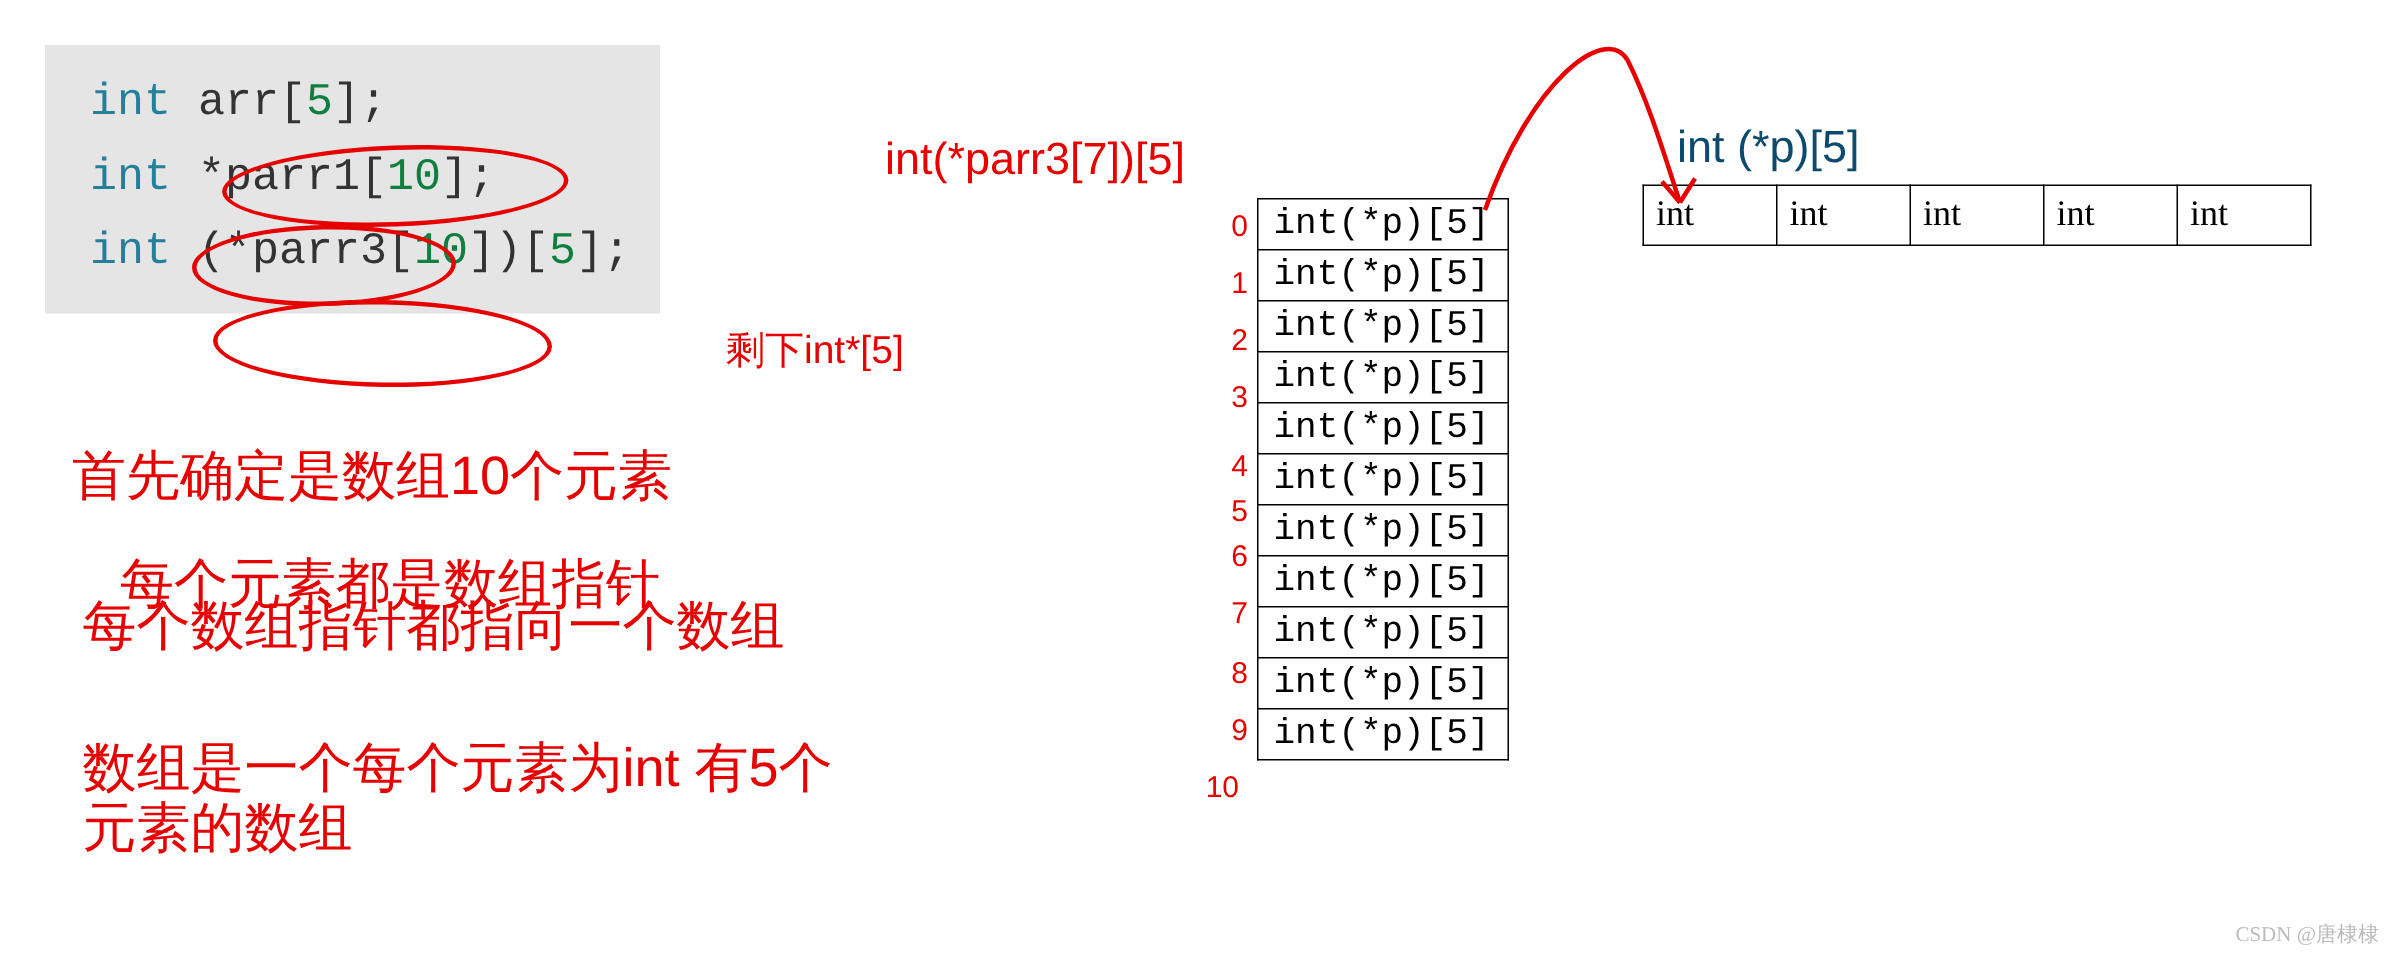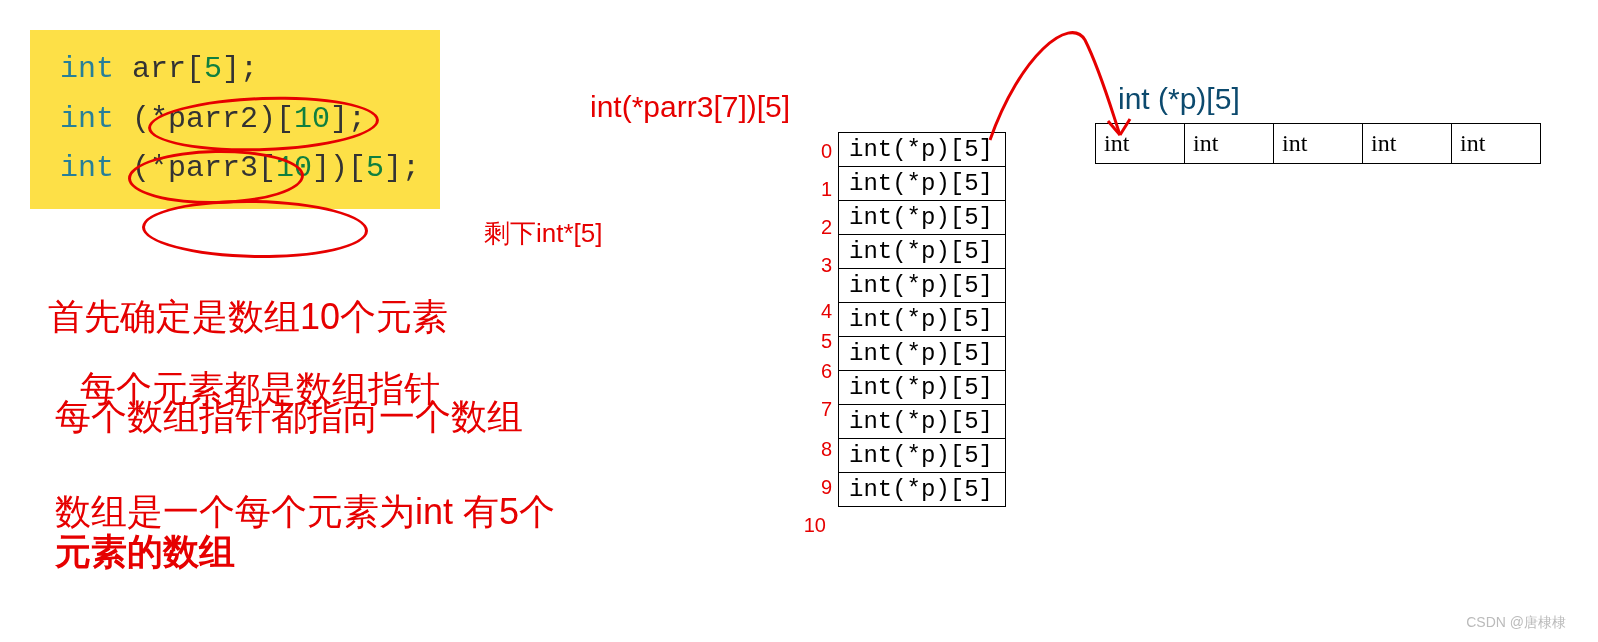--- a/index.html
+++ b/index.html
@@ -9,21 +9,21 @@
     background: #fff;
     width: 1598px;
     height: 642px;
     position: relative;
     overflow: hidden;
   }
   .code-block {
     position: absolute;
     top: 30px;
     left: 30px;
-    background: #fde047;
+    background: #e5e5e5;
     padding: 15px 20px 15px 30px;
     font-size: 30px;
     line-height: 1.65;
   }
   .code-line { white-space: pre; }
   .kw { color: #267f99; }
   .var { color: #333; }
   .num { color: #0f7f3f; }
 
   
@@ -43,21 +43,21 @@
     font-family: "Microsoft YaHei", "PingFang SC", sans-serif;
     font-size: 26px;
   }
   .red-text.big { font-size: 36px; }
 
   .note-remain { top: 216px; left: 484px; }
   .note1 { top: 293px; left: 48px; }
   .note2 { top: 365px; left: 55px; margin-left: 25px; }
   .note3 { top: 393px; left: 55px; }
   .note4 { top: 488px; left: 55px; }
-  .note5 { top: 528px; left: 55px; font-weight: bold; }
+  .note5 { top: 528px; left: 55px; }
 
   
   .heading-parr3 {
     position: absolute;
     top: 90px;
     left: 590px;
     color: #e60000;
     font-family: "Microsoft YaHei", sans-serif;
     font-size: 30px;
   }
@@ -104,43 +104,43 @@
   .htable td {
     border: 1.5px solid #000;
     font-size: 24px;
     padding: 6px 8px;
     font-family: "Times New Roman", serif;
     width: 72px;
   }
 
   .watermark {
     position: absolute;
-    right: 32px;
+    right: 12px;
     bottom: 10px;
     color: #bbb;
     font-size: 14px;
-    font-family: Liberation Sans, sans-serif;
+    font-family: Liberation Serif, serif;
   }
 
   svg.arrow {
     position: absolute;
     top: 25px;
     left: 960px;
     width: 180px;
     height: 130px;
     overflow: visible;
     pointer-events: none;
   }
 </style>
 </head>
 <body>
 
 <div class="code-block">
   <div class="code-line"><span class="kw">int</span><span class="var"> arr[<span class="num">5</span>];</span></div>
-  <div class="code-line"><span class="kw">int</span><span class="var"> (*parr2)[<span class="num">10</span>];</span></div>
+  <div class="code-line"><span class="kw">int</span><span class="var"> *parr1[<span class="num">10</span>];</span></div>
   <div class="code-line"><span class="kw">int</span><span class="var"> (*parr3[<span class="num">10</span>])[<span class="num">5</span>];</span></div>
 </div>
 
 <div class="ellipse ell1"></div>
 <div class="ellipse ell2"></div>
 <div class="ellipse ell3"></div>
 
 <div class="red-text note-remain">剩下int*[5]</div>
 <div class="red-text big note1">首先确定是数组10个元素</div>
 <div class="red-text big note2">每个元素都是数组指针</div>

